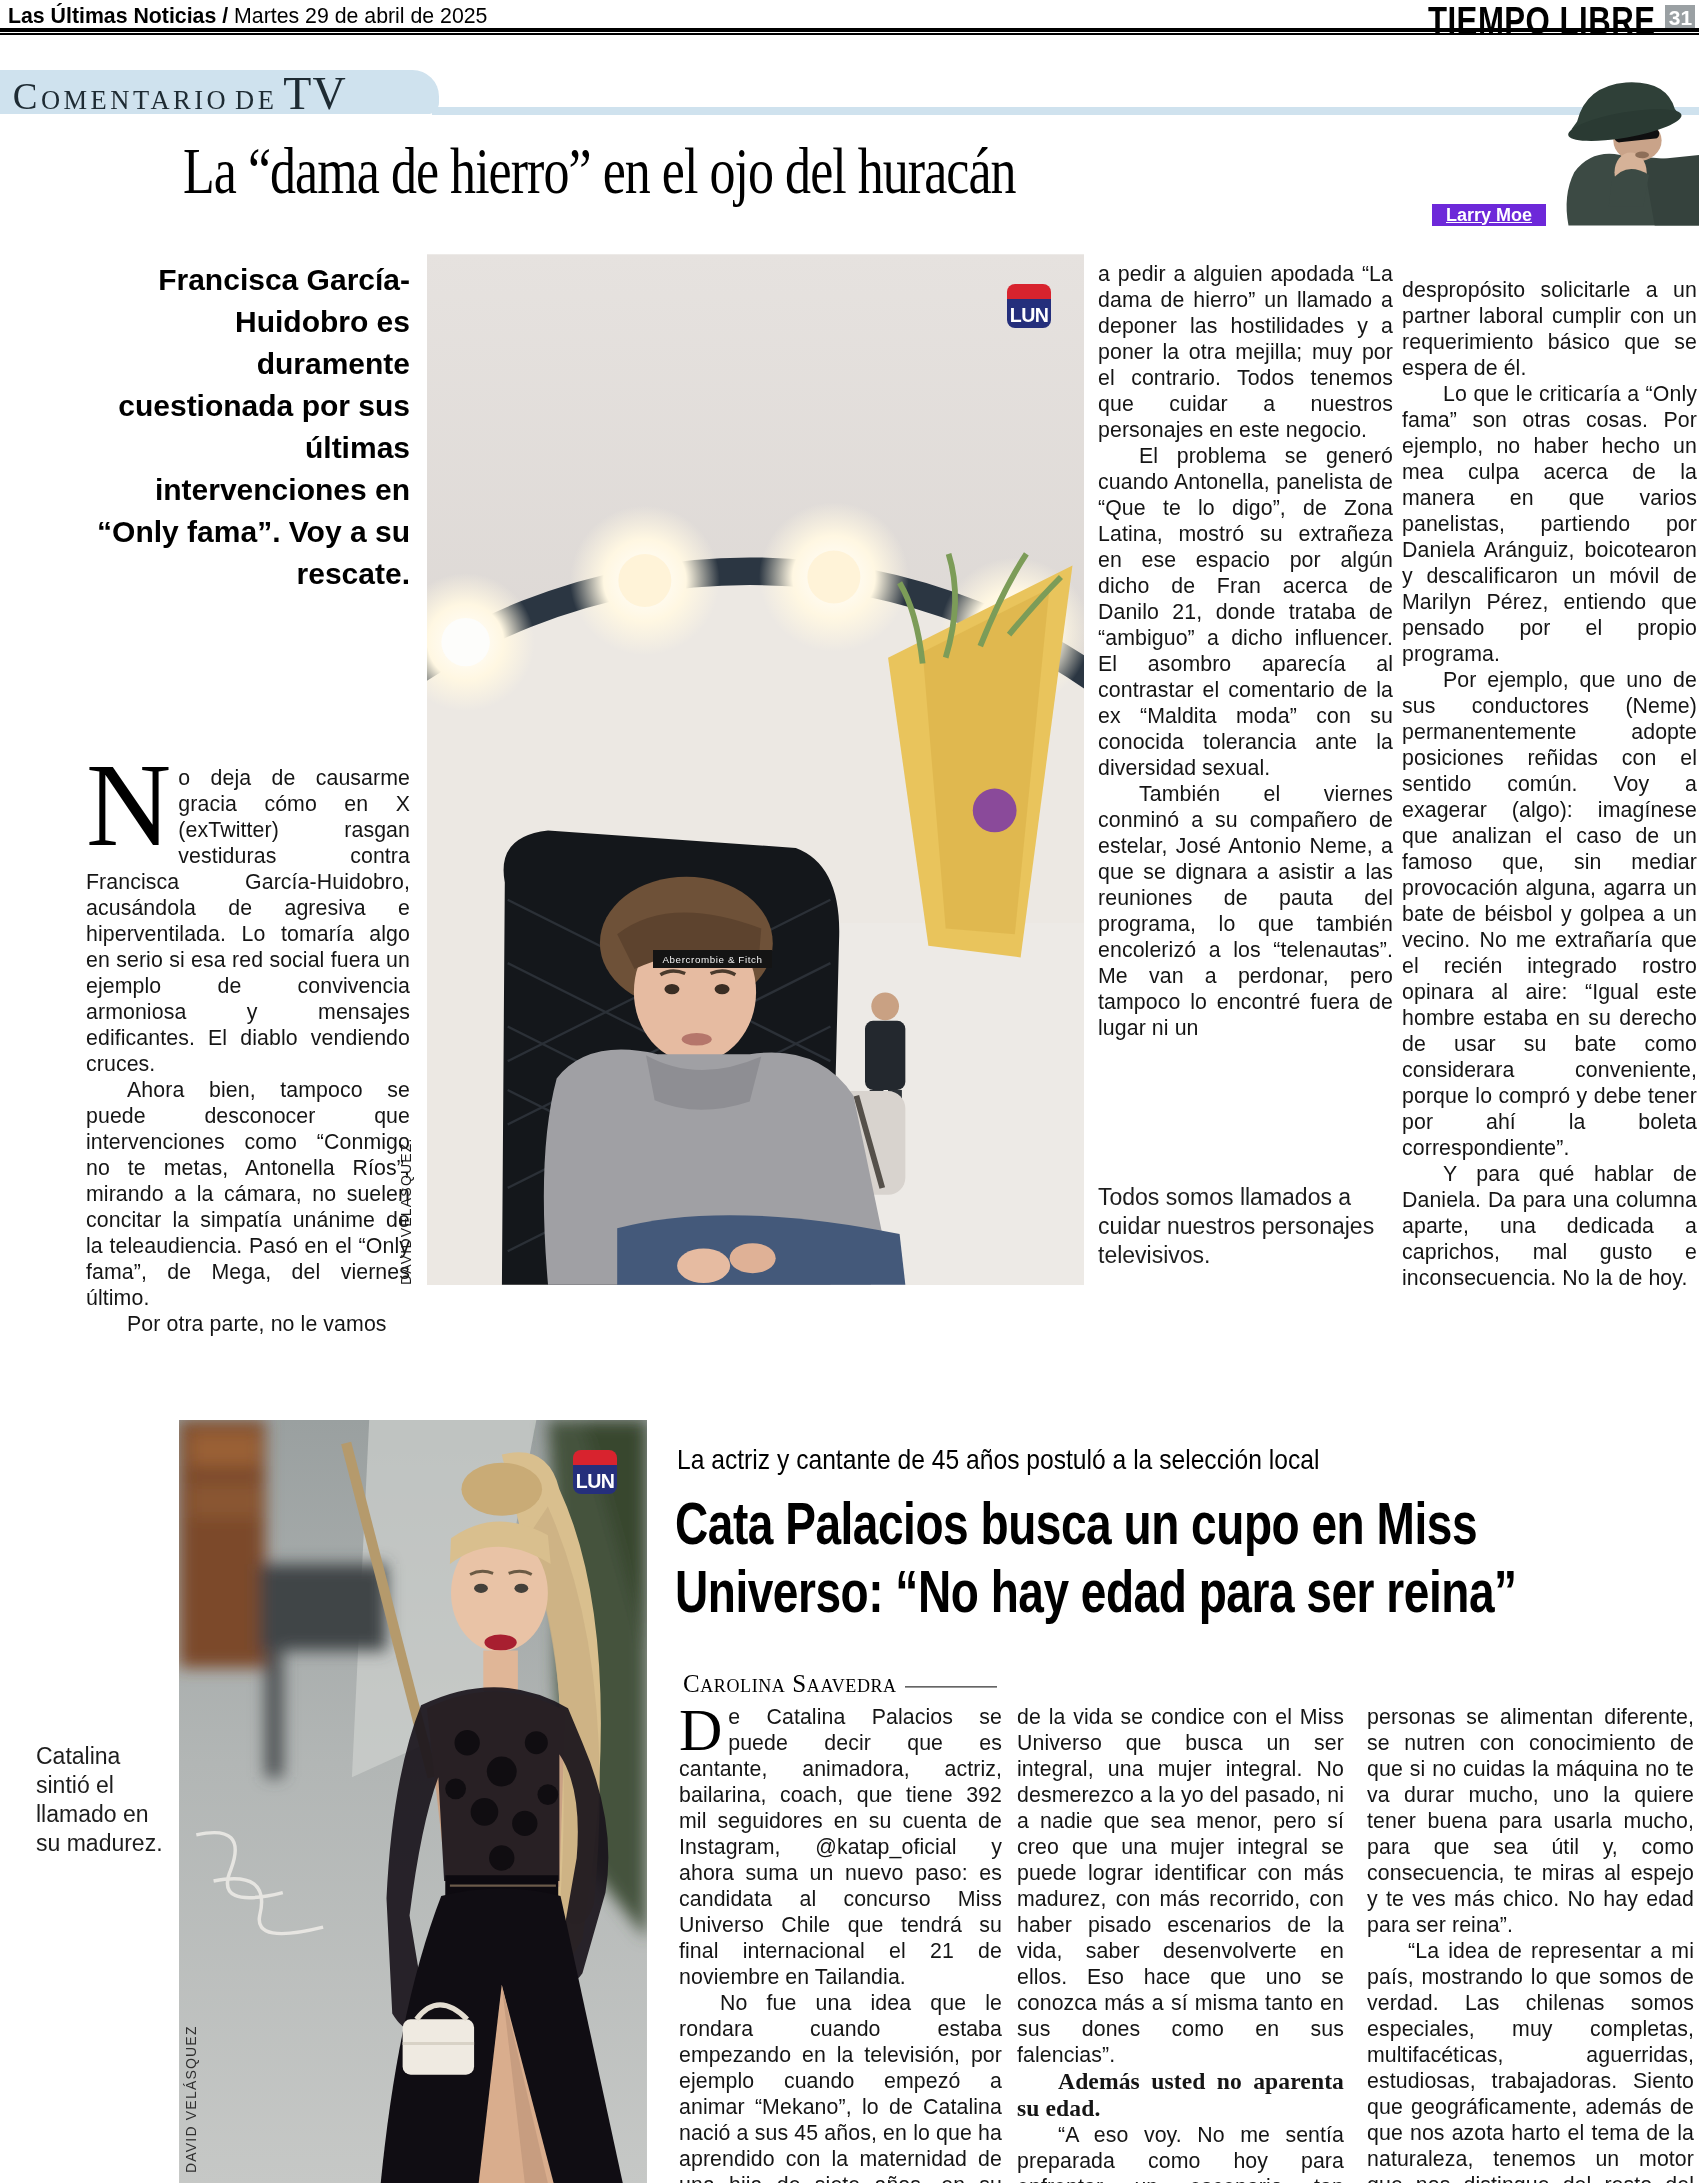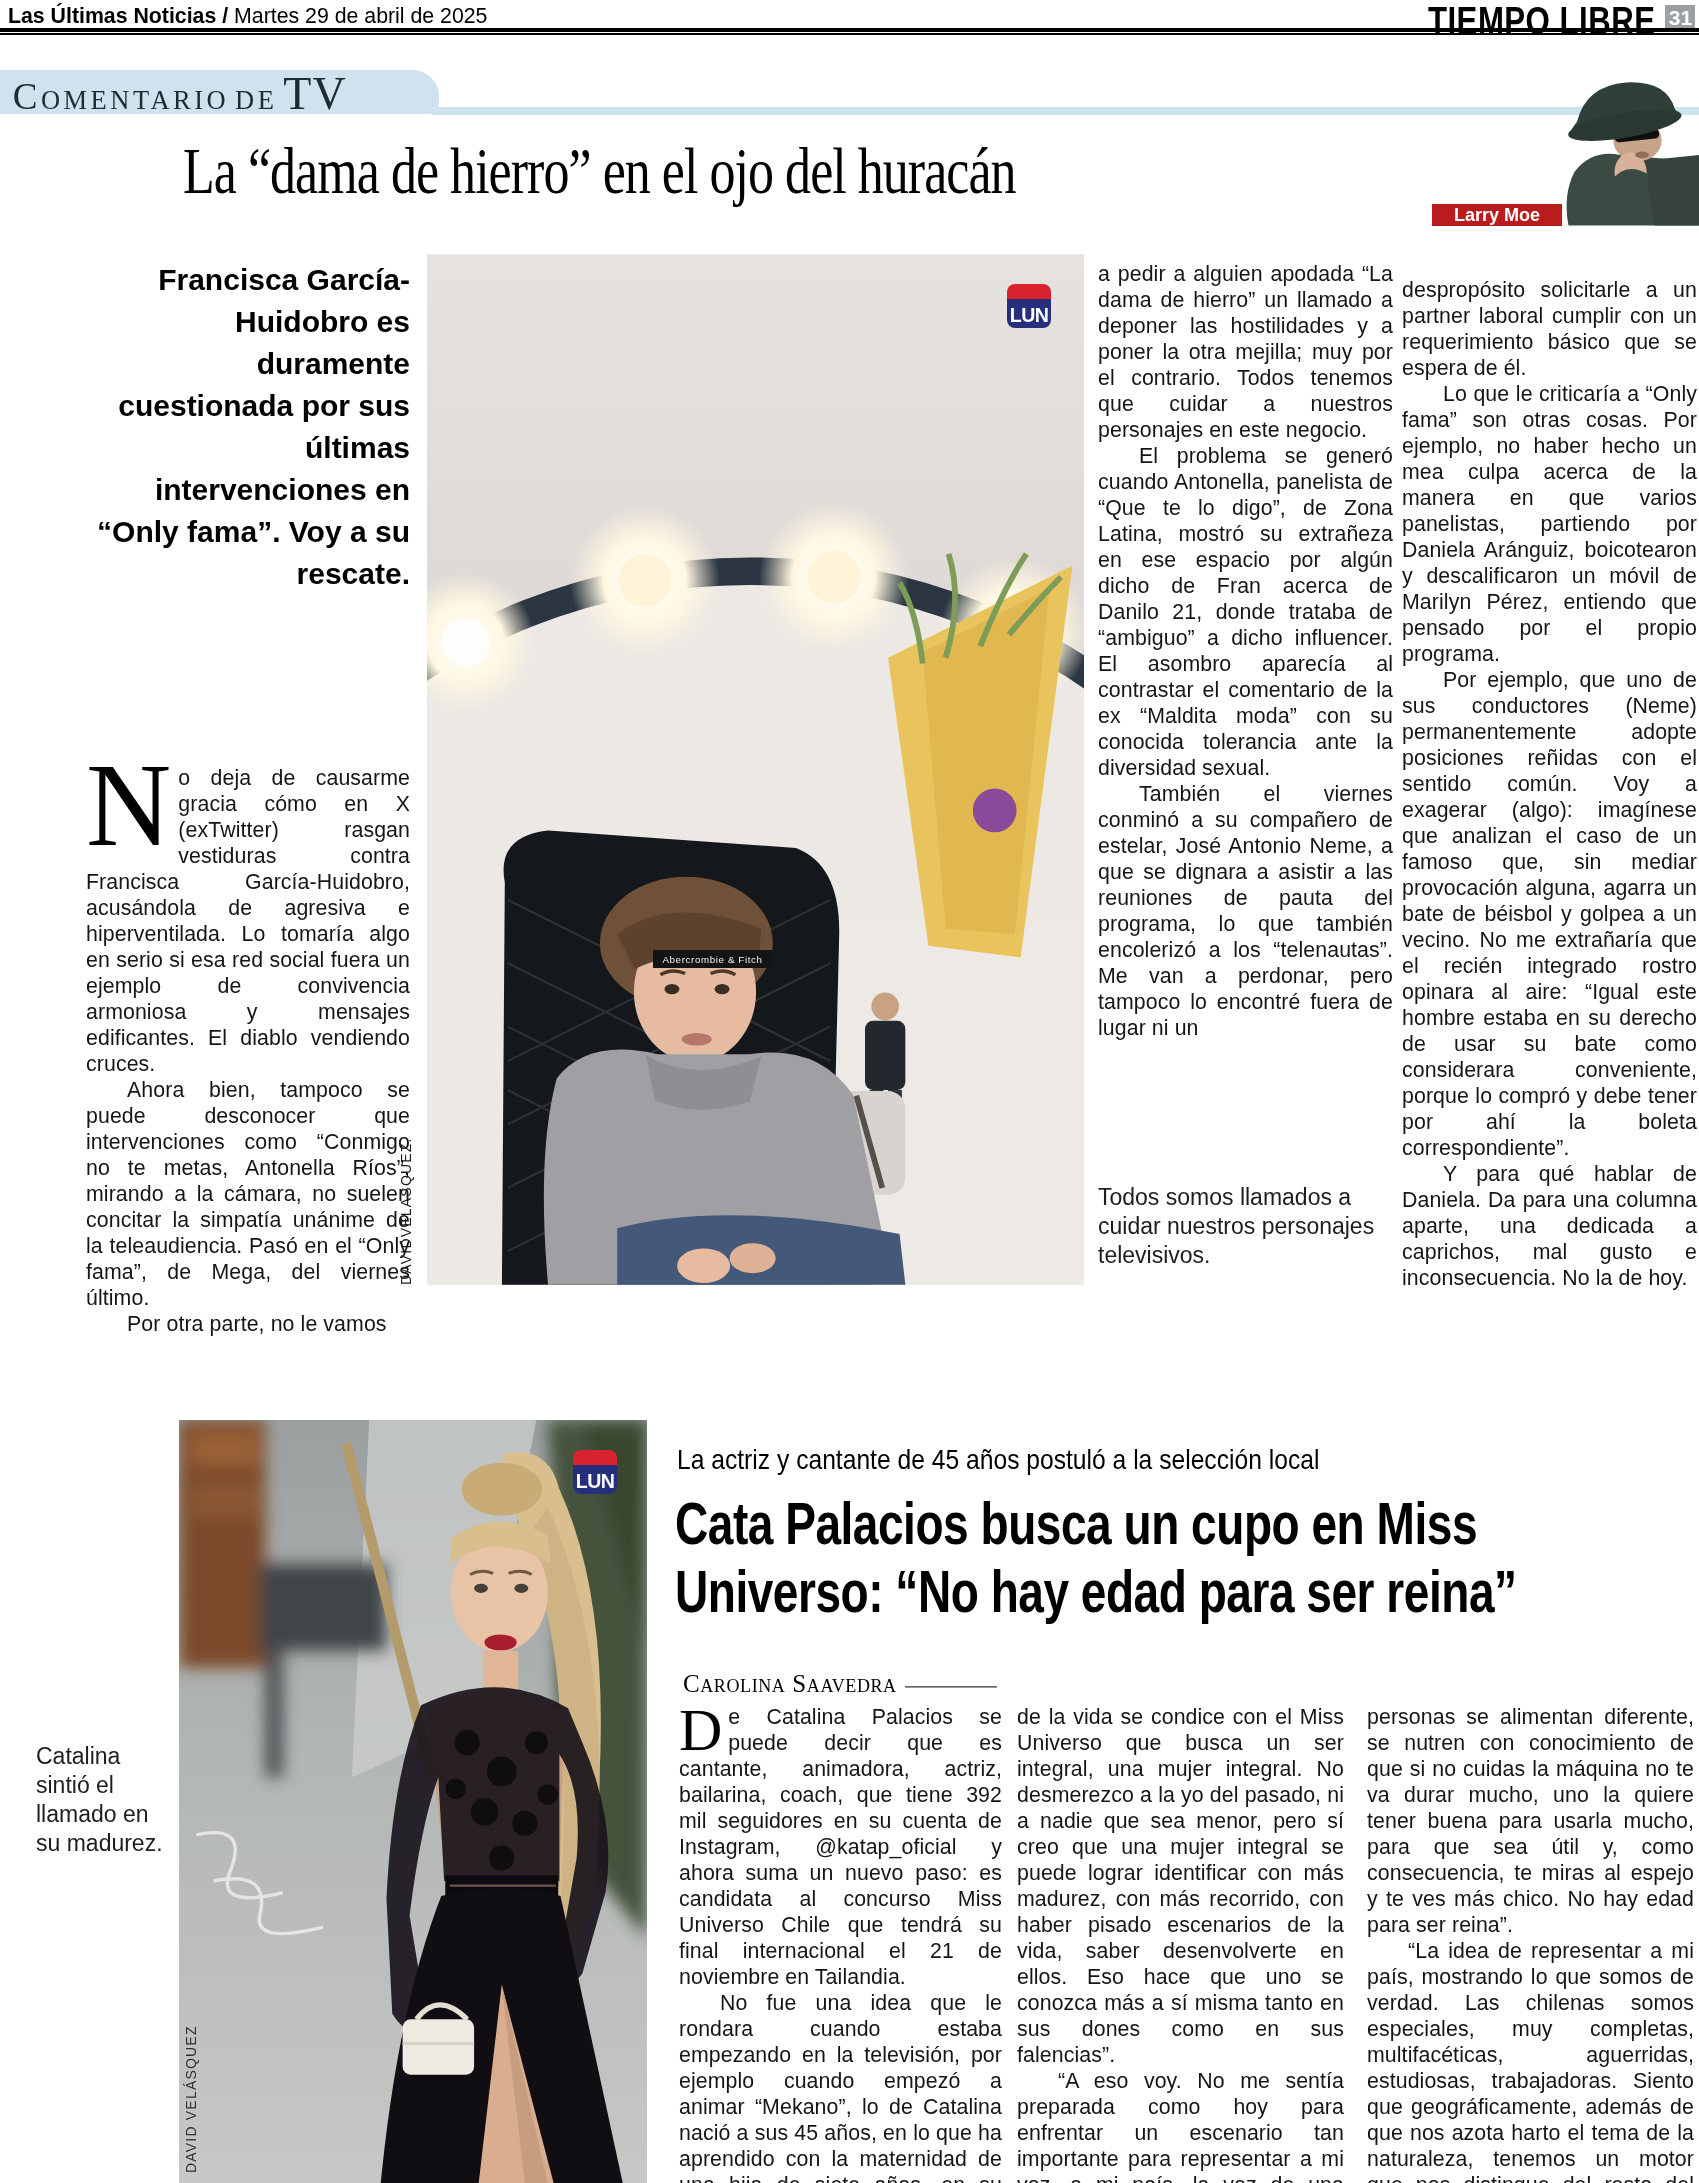--- a/index.html
+++ b/index.html
@@ -21,22 +21,22 @@
   .band-box{left:0;top:70px;width:439px;height:44px;background:#cfe2ee;border-radius:0 26.5px 11.5px 0;}
   .band-strip{left:432px;top:107px;width:1267px;height:7.5px;background:#cfe2ee;z-index:0;}
   .band-label{left:12.7px;top:70px;height:44px;line-height:47px;white-space:nowrap;
               font-family:"Liberation Serif",serif;color:#1e2b33;letter-spacing:3.5px;}
   .band-c{font-size:37px;} .band-sm{font-size:26.5px;} .band-tv{font-size:46px;letter-spacing:1.2px;}
 
   
   .headline1{left:183px;top:134px;font-family:"Liberation Serif",serif;font-size:65px;color:#000;
              transform:scaleX(.8);transform-origin:left top;white-space:nowrap;letter-spacing:-1.2px;}
   .larry-box{left:1557px;top:74px;width:142px;height:152px;z-index:2;}
-  .larry-label{left:1432px;top:204px;width:130px;height:22px;background:#b91c1c;z-index:3;
-               color:#fff;font-weight:700;font-size:18px;display:flex;align-items:center;justify-content:center;}
+  .larry-label{left:1432px;top:204px;width:114px;height:22px;background:#6d28d9;z-index:3;
+               color:#fff;font-weight:700;font-size:18px;display:flex;align-items:center;justify-content:center;text-decoration:underline;}
   .lede{left:86px;top:259px;width:324px;font-weight:700;font-size:30px;line-height:42px;
         text-align:right;color:#000;}
   .body-col{font-size:21.3px;line-height:26px;text-align:justify;letter-spacing:0.1px;color:#151515;}
   .body-col p{margin:0;text-indent:41px;}
   .body-col p.first{text-indent:0;}
   .col1{left:86px;top:765px;width:324px;}
   .col3{left:1098px;top:261px;width:295px;}
   .col4{left:1402px;top:261px;width:295px;height:1092px;overflow:hidden;margin-top:16px;}
   .dropcap{float:left;font-family:"Liberation Serif",serif;font-size:118px;line-height:81px;
            padding-right:7px;color:#000;}
@@ -310,20 +310,21 @@
     <span class="byline-rule"></span>
   </div>
 
   <div class="abs colA body-col">
     <p class="first"><span class="dropcap-sm">D</span><span>e Catalina Palacios se puede decir que es cantante, animadora, actriz, bailarina, coach, que tiene 392 mil seguidores en su cuenta de Instagram, @katap_oficial y ahora suma un nuevo paso: es candidata al concurso Miss Universo Chile que tendrá su final internacional el 21 de noviembre en Tailandia.</span></p>
     <p>No fue una idea que le rondara cuando estaba empezando en la televisión, por ejemplo cuando empezó a animar “Mekano”, lo de Catalina nació a sus 45 años, en lo que ha aprendido con la maternidad de una hija de siete años, en su madurez. Ella lo explica así: “Antes no había descubierto áreas de mí. La preparación que uno va adquiriendo en el camino</p>
   </div>
 
   <div class="abs colB body-col">
     <p class="first">de la vida se condice con el Miss Universo que busca un ser integral, una mujer integral. No desmerezco a la yo del pasado, ni a nadie que sea menor, pero sí creo que una mujer integral se puede lograr identificar con más madurez, con más recorrido, con haber pisado escenarios de la vida, saber desenvolverte en ellos. Eso hace que uno se conozca más a sí misma tanto en sus dones como en sus falencias”.</p>
+    <p class="subhead">Además usted no aparenta su edad.</p>
     <p>“A eso voy. No me sentía preparada como hoy para enfrentar un escenario tan importante para representar a mi voz, a mi país, la voz de una mujer grande; no hablaría de una mujer mayor. El reloj biológico ya no es como antes. Las</p>
   </div>
 
   <div class="abs colC body-col">
     <p class="first">personas se alimentan diferente, se nutren con conocimiento de que si no cuidas la máquina no te va durar mucho, uno la quiere tener buena para usarla mucho, para que sea útil y, como consecuencia, te miras al espejo y te ves más chico. No hay edad para ser reina”.</p>
     <p>“La idea de representar a mi país, mostrando  lo que somos de verdad. Las chilenas somos especiales, muy completas, multifacéticas, aguerridas, estudiosas, trabajadoras. Siento que geográficamente, además de que nos azota harto el tema de la naturaleza, tenemos un motor que nos distingue del resto del mundo y poder mostrar eso, quiénes somos, es un regalo”.</p>
   </div>
 
 </div>
 

